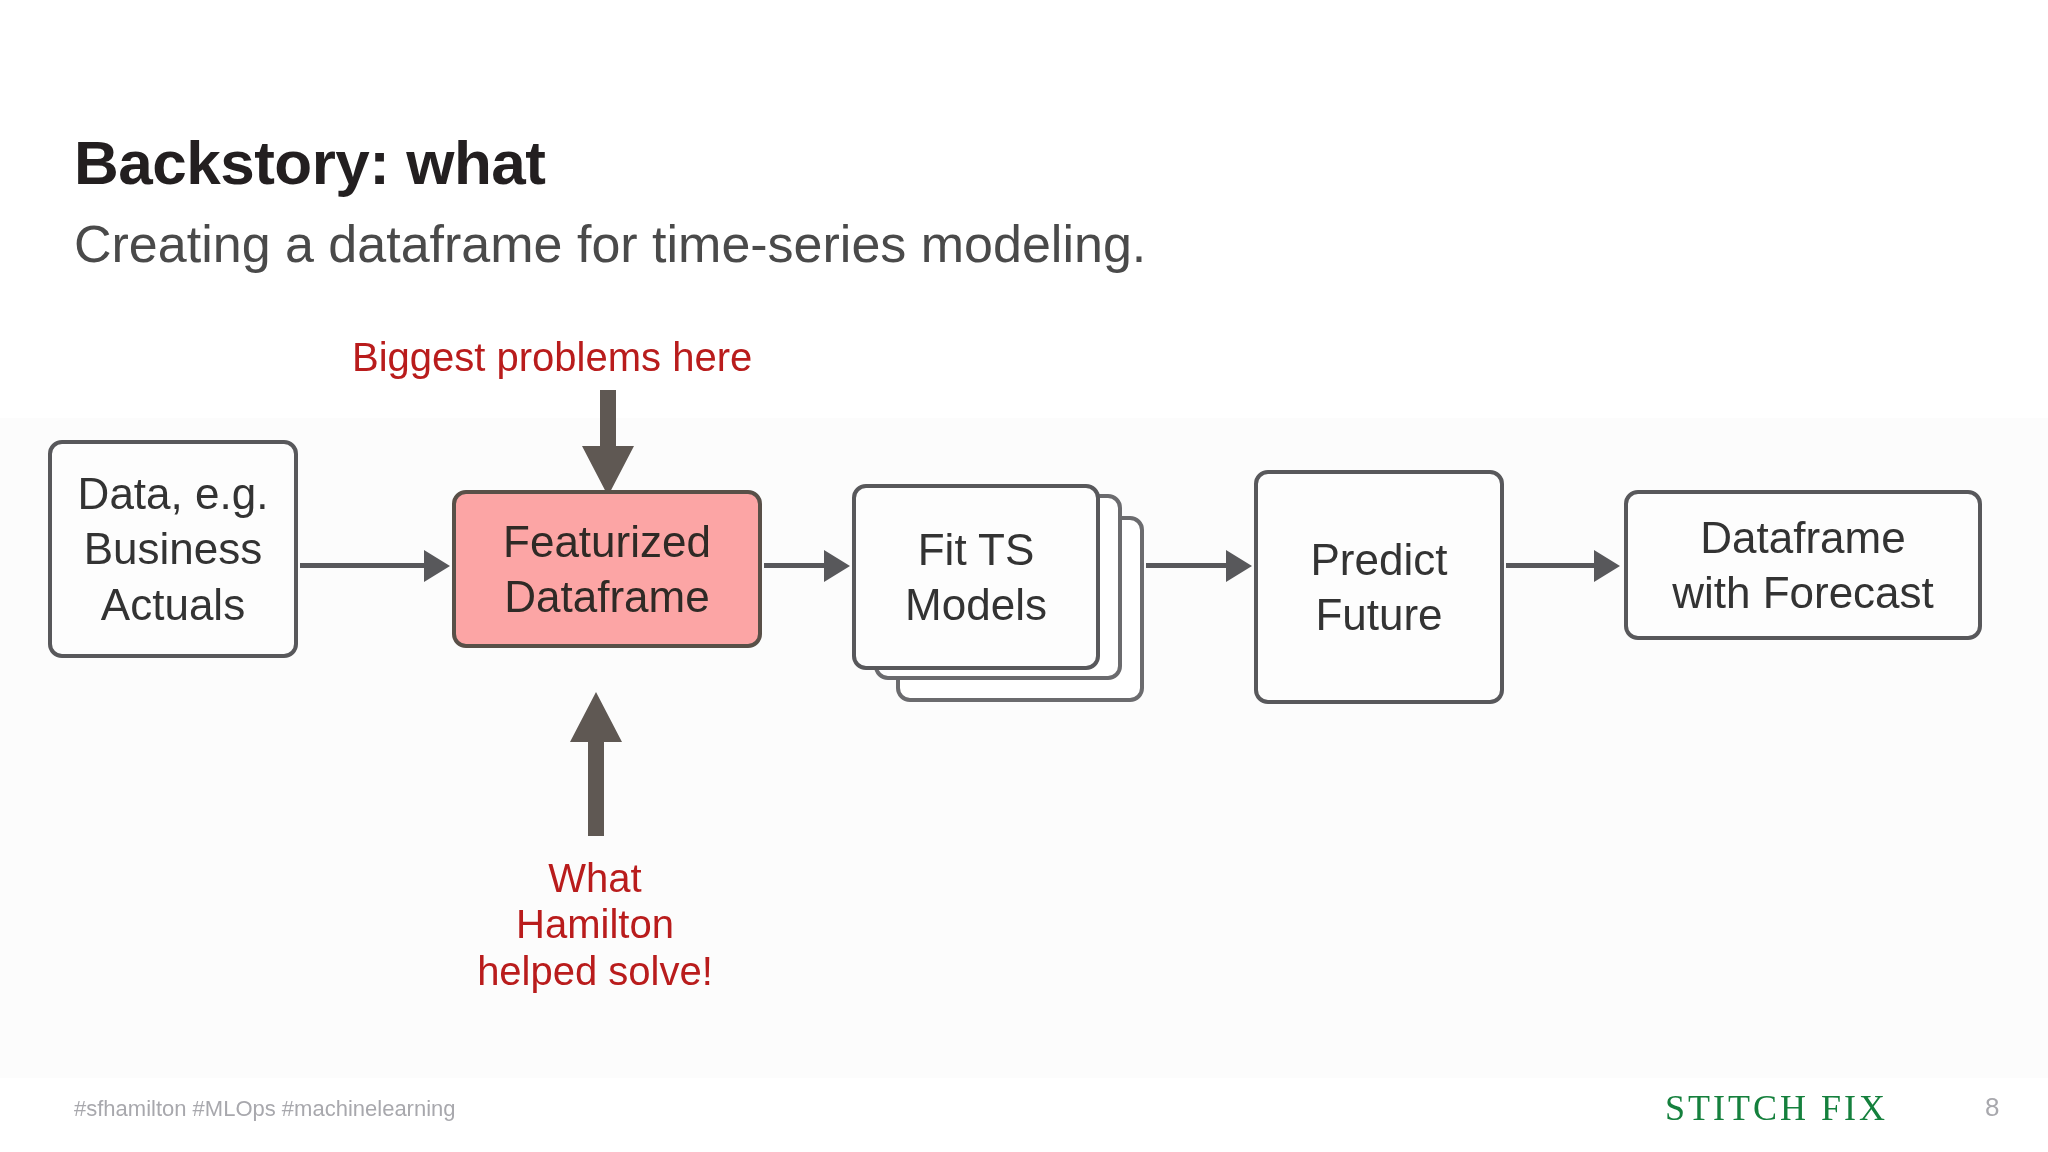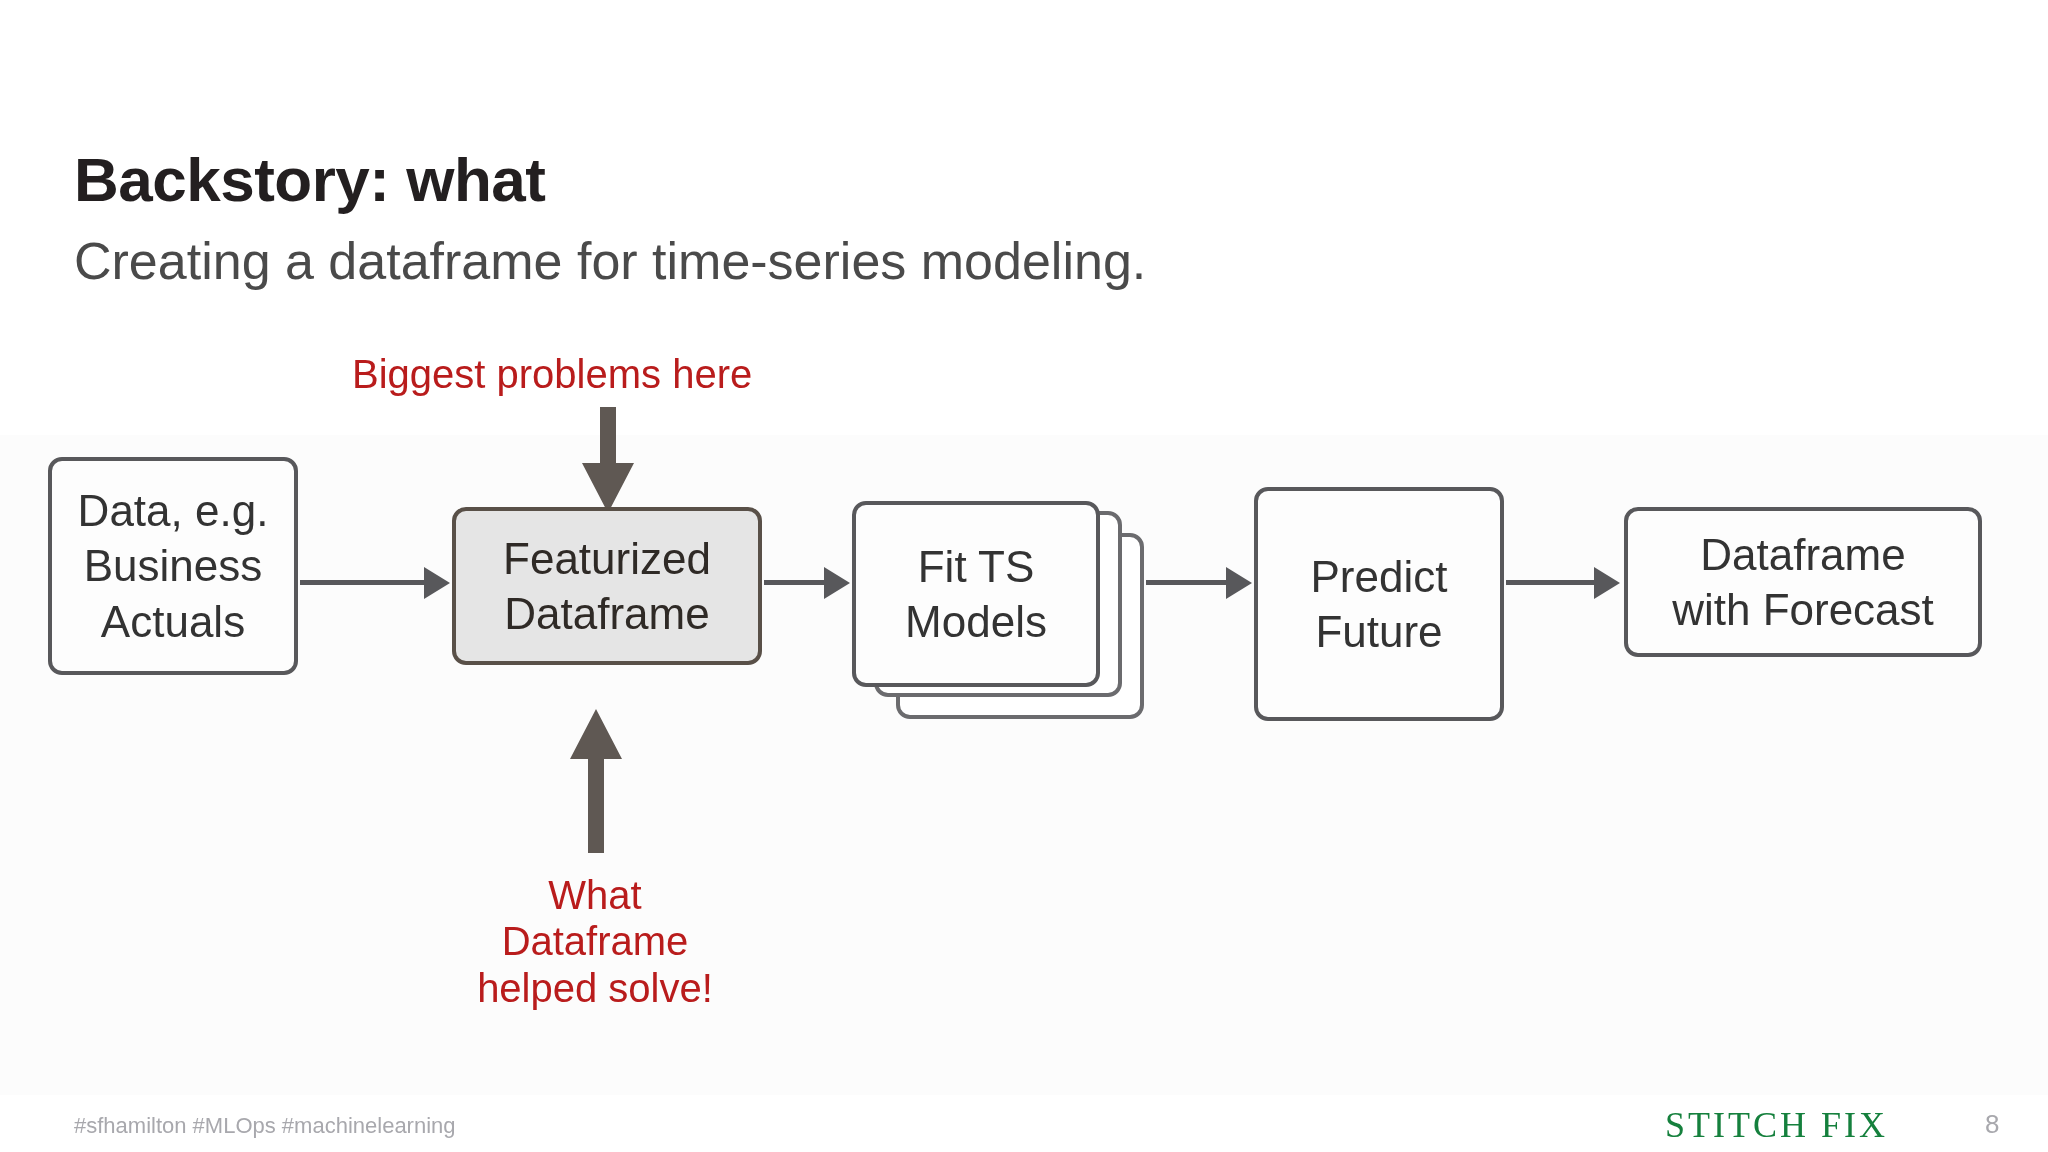--- a/index.html
+++ b/index.html
@@ -14,21 +14,20 @@
     overflow: hidden;
     font-family: "Liberation Sans", sans-serif;
     -webkit-font-smoothing: antialiased;
   }
 
   
   .slide {
     position: absolute;
     inset: 0;
     background: #ffffff;
-    margin-top: 17px;
   }
 
   
   .diagram-panel {
     position: absolute;
     left: 0;
     top: 418px;
     width: 2048px;
     height: 660px;
     background: #fcfcfc;
@@ -95,21 +94,21 @@
     display: flex;
     align-items: center;
     justify-content: center;
     text-align: center;
     font-size: 44px;
     font-weight: 400;
     line-height: 1.26;
     white-space: pre-line;
   }
   .node.highlight {
-    background: #e5e5e5;
+    background: #fca5a5;
     border-color: #595048;
     color: #2f2a26;
   }
   .stack-shadow {
     position: absolute;
     box-sizing: border-box;
     border: 4px solid #6b6b6e;
     border-radius: 14px;
     background: #ffffff;
   }
@@ -201,20 +200,20 @@
   <div class="conn" style="left:1506px; top:563px; width:90px;"></div>
   <div class="conn-head" style="left:1594px; top:550px;"></div>
 
   <div class="node" style="left:1624px; top:490px; width:358px; height:150px;">Dataframe
 with Forecast</div>
 
   <svg class="thick-arrow" style="left:560px; top:692px;" width="72" height="146" viewBox="0 0 72 146">
     <path d="M36 0 L62 50 L44 50 L44 144 L28 144 L28 50 L10 50 Z" fill="#5f5853"></path>
   </svg>
   <div class="callout callout-bottom">What
-Dataframe
+Hamilton
 helped solve!</div>
 
   <div class="footer-tags">#sfhamilton #MLOps #machinelearning</div>
   <div class="brand">STITCH FIX</div>
   <div class="page-no">8</div>
 
 </div>
 
 </body></html>

